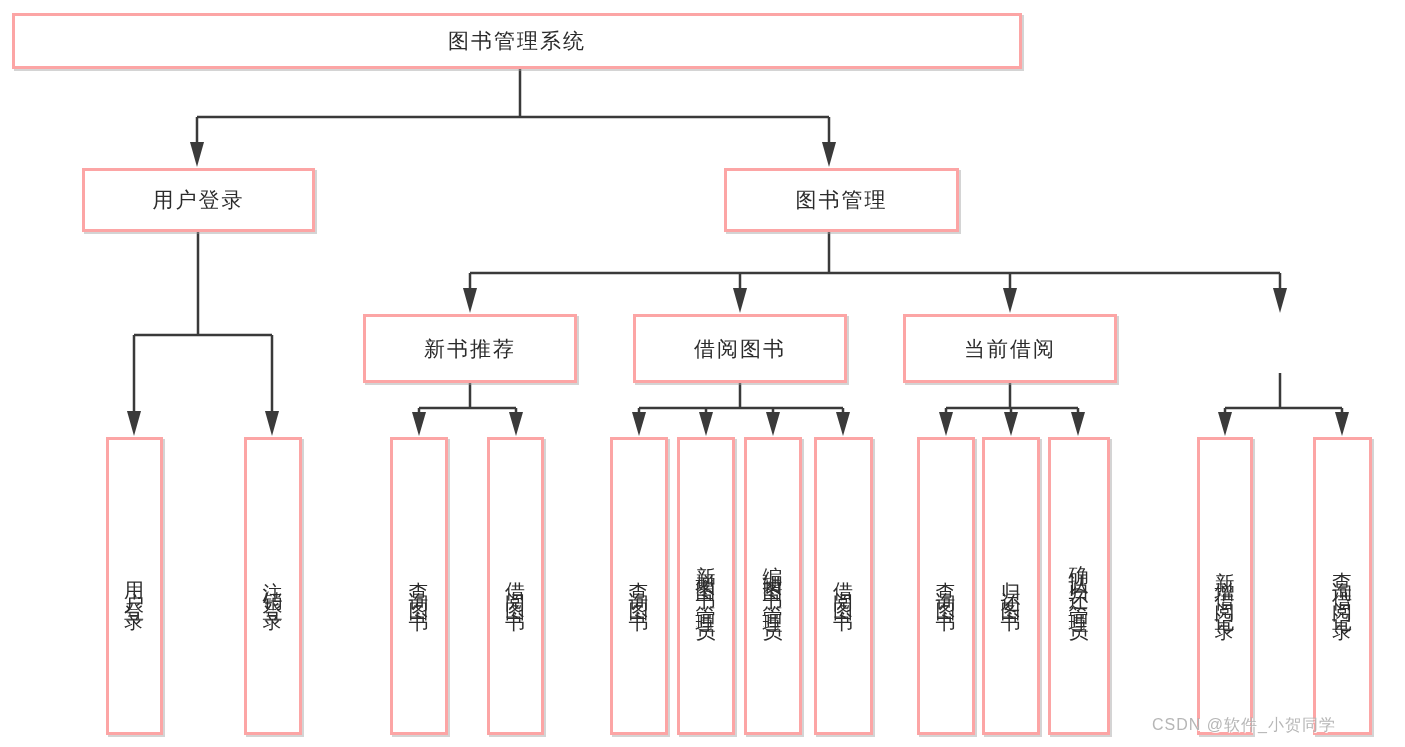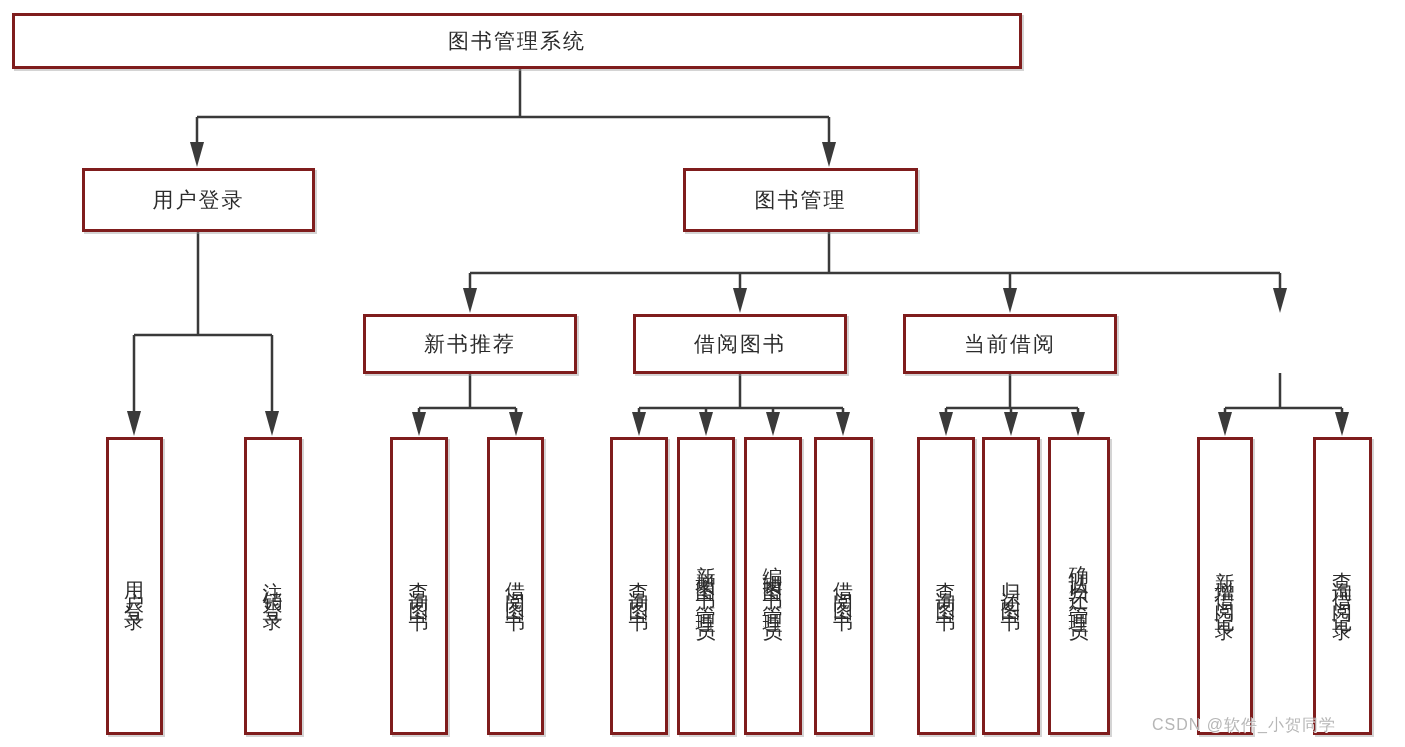--- a/index.html
+++ b/index.html
@@ -14,21 +14,21 @@
   #connectors {
     position: absolute;
     left: 0; top: 0;
     width: 1405px; height: 747px;
     pointer-events: none;
   }
   .box {
     position: absolute;
     box-sizing: border-box;
     background: #ffffff;
-    border: 3px solid #7f1d1d;
+    border: 3px solid #fca5a5;
     box-shadow: 2px 2px 0 rgba(160,160,160,0.45);
     display: flex;
     align-items: center;
     justify-content: center;
     color: #2b2b2b;
     z-index: 2;
   }
   .hlabel {
     font-size: 21px;
     letter-spacing: 2px;
@@ -38,23 +38,23 @@
     writing-mode: vertical-rl;
     text-orientation: mixed;
     font-size: 20px;
     letter-spacing: 10px;
     line-height: 1;
   }
   
   .n-root   { left: 12px;  top: 13px;  width: 1010px; height: 56px; }
   
   .n-l2a    { left: 82px;  top: 168px; width: 233px;  height: 64px; }
-  .n-l2b    { left: 683px; top: 168px; width: 235px;  height: 64px; }
+  .n-l2b    { left: 724px; top: 168px; width: 235px;  height: 64px; }
   
-  .n-l3     { top: 314px; height: 60px; width: 214px; }
+  .n-l3     { top: 314px; height: 69px; width: 214px; }
   .n-l3a    { left: 363px; }
   .n-l3b    { left: 633px; }
   .n-l3c    { left: 903px; }
   .n-l3d    { left: 1173px; }
   
   .leaf     { top: 437px; height: 298px; }
   .lf1  { left: 106px;  width: 57px; }
   .lf2  { left: 244px;  width: 58px; }
   .lf3  { left: 390px;  width: 58px; }
   .lf4  { left: 487px;  width: 57px; }

